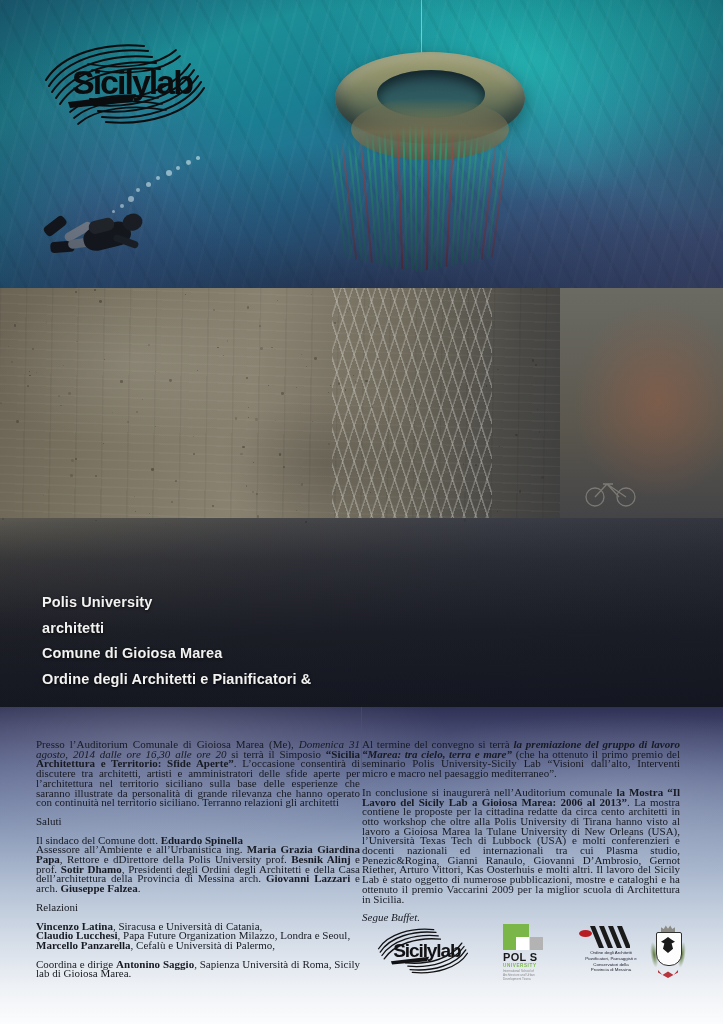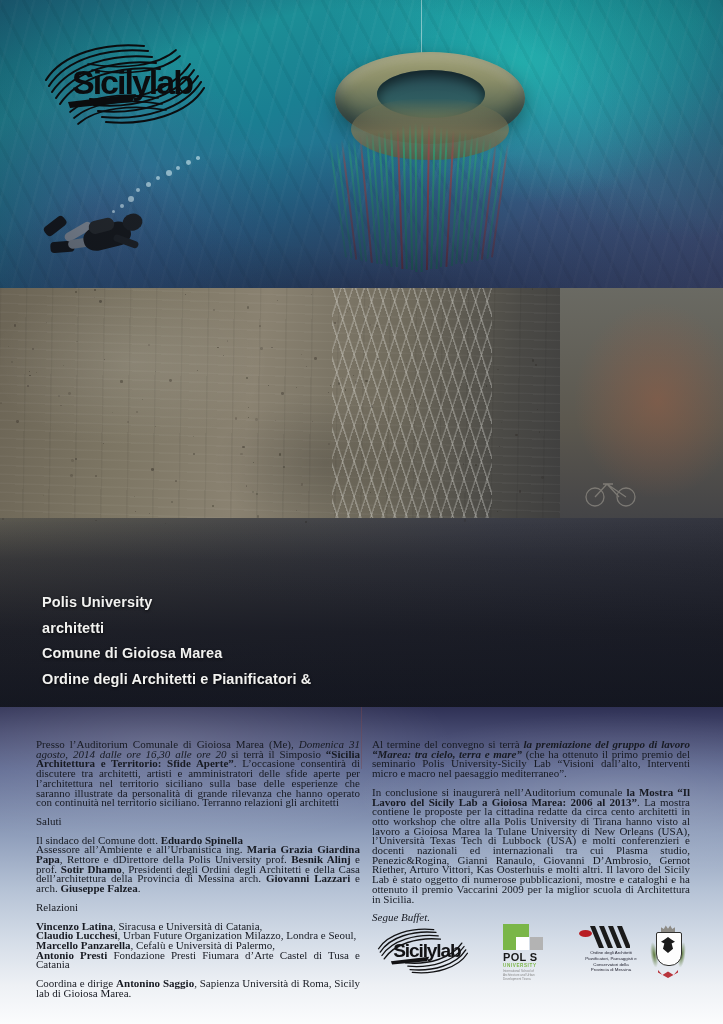--- a/index.html
+++ b/index.html
@@ -90,21 +90,21 @@
   
   #bot{position:absolute;left:0;top:707px;width:723px;height:317px;overflow:hidden;
     background:linear-gradient(180deg,#2f3155 0%,#45496f 8%,#5f6a92 20%,#8e9dba 40%,#b6c3d6 58%,#d5dde8 74%,#eef1f5 88%,#fbfcfd 100%);}
   #bot .sheen{position:absolute;inset:0;
     background:radial-gradient(ellipse 420px 150px at 22% 12%, rgba(255,255,255,.16), rgba(255,255,255,0) 70%),
                radial-gradient(ellipse 380px 120px at 86% 28%, rgba(255,255,255,.14), rgba(255,255,255,0) 70%);}
   #bot .divline{position:absolute;left:361px;top:0px;width:1px;height:62px;background:rgba(120,70,80,.45);}
   .col{position:absolute;top:740px;color:#171a22;font-family:"Liberation Serif",serif;
     font-size:11px;line-height:9.7px;text-align:justify;}
   .colL{left:36px;width:324px;}
-  .colR{left:372px;width:318px;font-family:Liberation Serif, serif;}
+  .colR{left:362px;width:318px;font-family:Liberation Serif, serif;}
   .col p{margin:0 0 9px 0;}
   .col p.tight{margin:0;}
   .col b{font-weight:bold;}
   .col i{font-style:italic;}
   .hdr{margin:0 0 1px 0;}
 
   
   .logos{position:absolute;left:375px;top:922px;width:318px;height:78px;}
   .lg{position:absolute;}
 
@@ -404,23 +404,22 @@
 
   <div class="col colL">
     <p><span>Presso l’Auditorium Comunale di Gioiosa Marea (Me), </span><i>Domenica 31 agosto, 2014 dalle ore 16,30 alle ore 20</i><span> si terrà il Simposio </span><b>“Sicilia Architettura e Territorio: Sfide Aperte”</b><span>. L’occasione consentirà di discutere tra architetti, artisti e amministratori delle sfide aperte per l’architettura nel territorio siciliano sulla base delle esperienze che saranno illustrate da personalità di grande rilevanza che hanno operato con continuità nel territorio siciliano. Terranno relazioni gli architetti</span></p>
 
     <p class="hdr">Saluti</p>
     <p><span>Il sindaco del Comune dott. </span><b>Eduardo Spinella</b><br><span>Assessore all’Ambiente e all’Urbanistica ing. </span><b>Maria Grazia Giardina Papa</b><span>, Rettore e dDirettore della Polis University prof. </span><b>Besnik Alinj</b><span> e prof. </span><b>Sotir Dhamo</b><span>, Presidenti degli Ordini degli Architetti e della Casa dell’architettura della Provincia di Messina arch. </span><b>Giovanni Lazzari</b><span> e arch. </span><b>Giuseppe Falzea</b><span>.</span></p>
 
     <p class="hdr">Relazioni</p>
     <div id="rel-list">
         <p class="tight"><b>Vincenzo Latina</b><span>, Siracusa e Università di Catania,</span></p>
-        <p class="tight"><b>Claudio Lucchesi</b><span>, Urban Future Organization Milazzo, Londra e Seoul,</span></p>
+        <p class="tight"><b>Claudio Lucchesi</b><span>, Papa Future Organization Milazzo, Londra e Seoul,</span></p>
         <p class="tight"><b>Marcello Panzarella</b><span>, Cefalù e Università di Palermo,</span></p>
-        <p class="tight"><b>Antonio Presti</b><span> Fondazione Presti Fiumara d’Arte Castel di Tusa e Catania</span></p>
       </div>
 
     <p style="margin-top:9px"><span>Coordina e dirige </span><b>Antonino Saggio</b><span>, Sapienza Università di Roma, Sicily lab di Gioiosa Marea.</span></p>
   </div>
 
   <div class="col colR">
     <p><span>Al termine del convegno si terrà </span><b><i>la premiazione del gruppo di lavoro “Marea: tra cielo, terra e mare”</i></b><span> (che ha ottenuto il primo premio del seminario Polis University-Sicily Lab “Visioni dall’alto, Interventi micro e macro nel paesaggio mediterraneo”.</span></p>
     <p><span>In conclusione si inaugurerà nell’Auditorium comunale </span><b>la Mostra “Il Lavoro del Sicily Lab a Gioiosa Marea: 2006 al 2013”</b><span>. La mostra contiene le proposte per la cittadina redatte da circa cento architetti in otto workshop che oltre alla Polis University  di Tirana hanno visto al lavoro a Gioiosa Marea la Tulane University di New Orleans (USA), l’Università Texas Tech di Lubbock (USA) e molti conferenzieri e docenti nazionali ed internazionali tra cui Plasma studio, Penezic&amp;Rogina, Gianni Ranaulo, Giovanni D’Ambrosio, Gernot Riether, Arturo Vittori, Kas Oosterhuis  e molti altri. Il lavoro del Sicily Lab è stato oggetto di numerose pubblicazioni, mostre e cataloghi e ha ottenuto il premio Vaccarini 2009 per la miglior scuola di Architettura in Sicilia.</span></p>
     <p><i>Segue Buffet.</i></p>
   </div>

